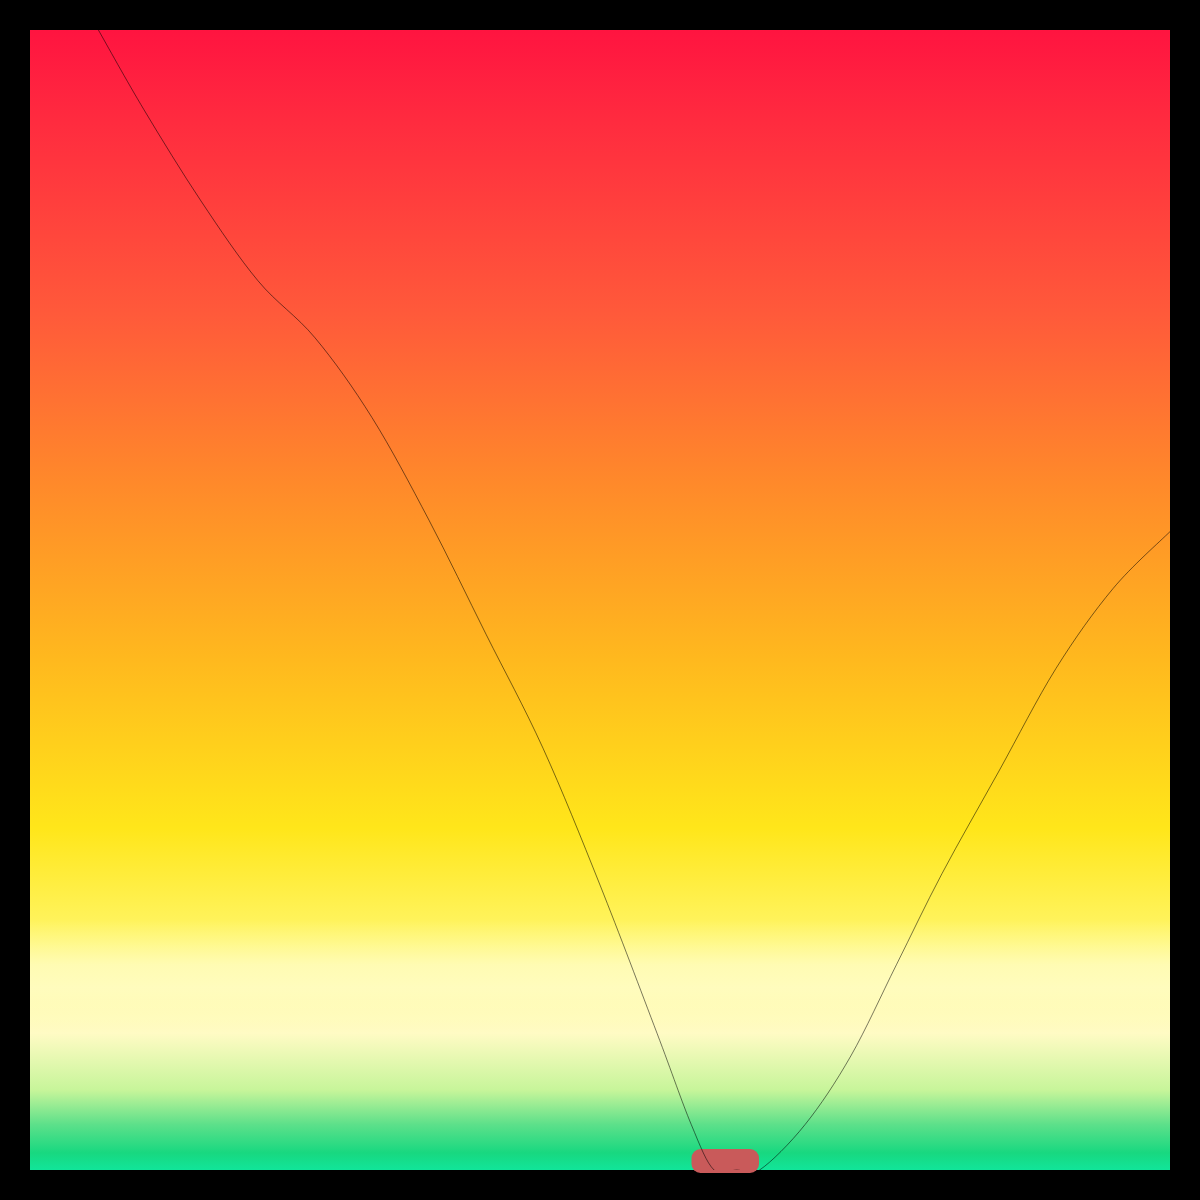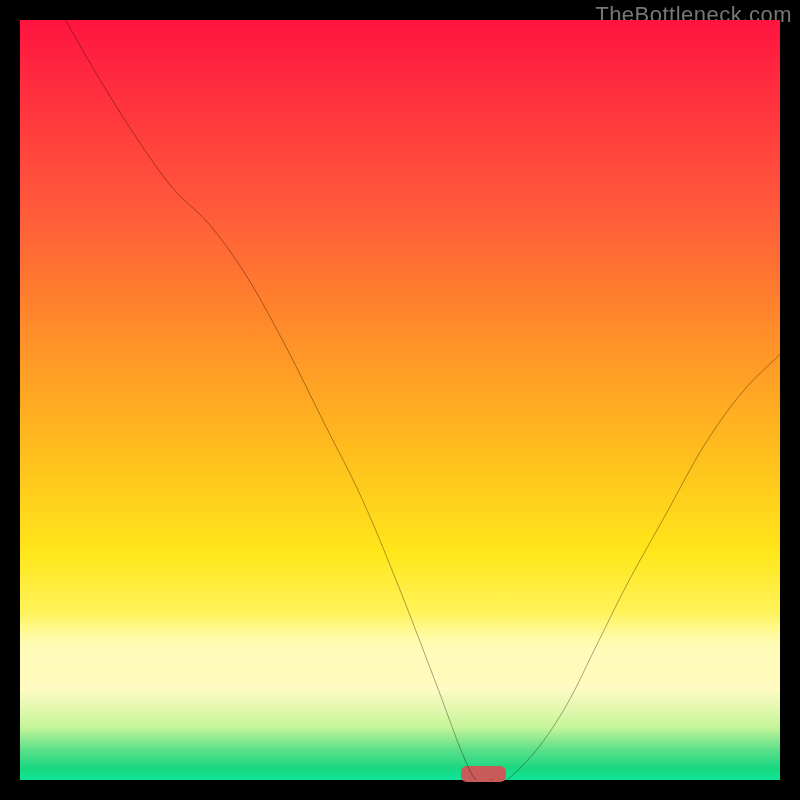--- a/index.html
+++ b/index.html
@@ -74,21 +74,20 @@
     inset: 0;
     width: 100%;
     height: 100%;
     pointer-events: none;
   }
 </style>
 </head>
 <body>
 
 <div class="frame">
-  <div class="watermark">TheBottleneck.com</div>
 
   <div class="plot-area">
     <div class="band"></div>
 
     <div class="marker" id="marker" style="left: 58%; width: 6%; top: 98.1%; height: 2.2%; background: rgb(201, 90, 90);"></div>
 
     <svg class="curve" viewBox="0 0 100 100" preserveAspectRatio="none">
       <path id="curve-path" d="M 6 0 C 6.666666666666667 1.1666666666666667, 8.5 4.5, 10 7 C 11.5 9.5, 13.333333333333334 12.5, 15 15 C 16.666666666666668 17.5, 18.333333333333332 20, 20 22 C 21.666666666666668 24, 23.333333333333332 25, 25 27 C 26.666666666666668 29, 28.333333333333332 31.333333333333332, 30 34 C 31.666666666666668 36.666666666666664, 33.333333333333336 39.833333333333336, 35 43 C 36.666666666666664 46.166666666666664, 38.333333333333336 49.666666666666664, 40 53 C 41.666666666666664 56.333333333333336, 43.333333333333336 59.333333333333336, 45 63 C 46.666666666666664 66.66666666666667, 48.333333333333336 70.83333333333333, 50 75 C 51.666666666666664 79.16666666666667, 53.666666666666664 84.5, 55 88 C 56.333333333333336 91.5, 57.166666666666664 94, 58 96 C 58.833333333333336 98, 59.333333333333336 99.33333333333333, 60 100 C 60.666666666666664 100.66666666666667, 61.333333333333336 100, 62 100 C 62.666666666666664 100, 63 100.66666666666667, 64 100 C 65 99.33333333333333, 66.66666666666667 97.66666666666667, 68 96 C 69.33333333333333 94.33333333333333, 70.66666666666667 92.33333333333333, 72 90 C 73.33333333333333 87.66666666666667, 74.66666666666667 84.66666666666667, 76 82 C 77.33333333333333 79.33333333333333, 78.5 76.83333333333333, 80 74 C 81.5 71.16666666666667, 83.33333333333333 68, 85 65 C 86.66666666666667 62, 88.33333333333333 58.666666666666664, 90 56 C 91.66666666666667 53.333333333333336, 93.33333333333333 51, 95 49 C 96.66666666666667 47, 99.16666666666667 44.833333333333336, 100 44" fill="none" stroke="#000000" stroke-width="0.35" vector-effect="non-scaling-stroke"></path>
     </svg>
   </div>

